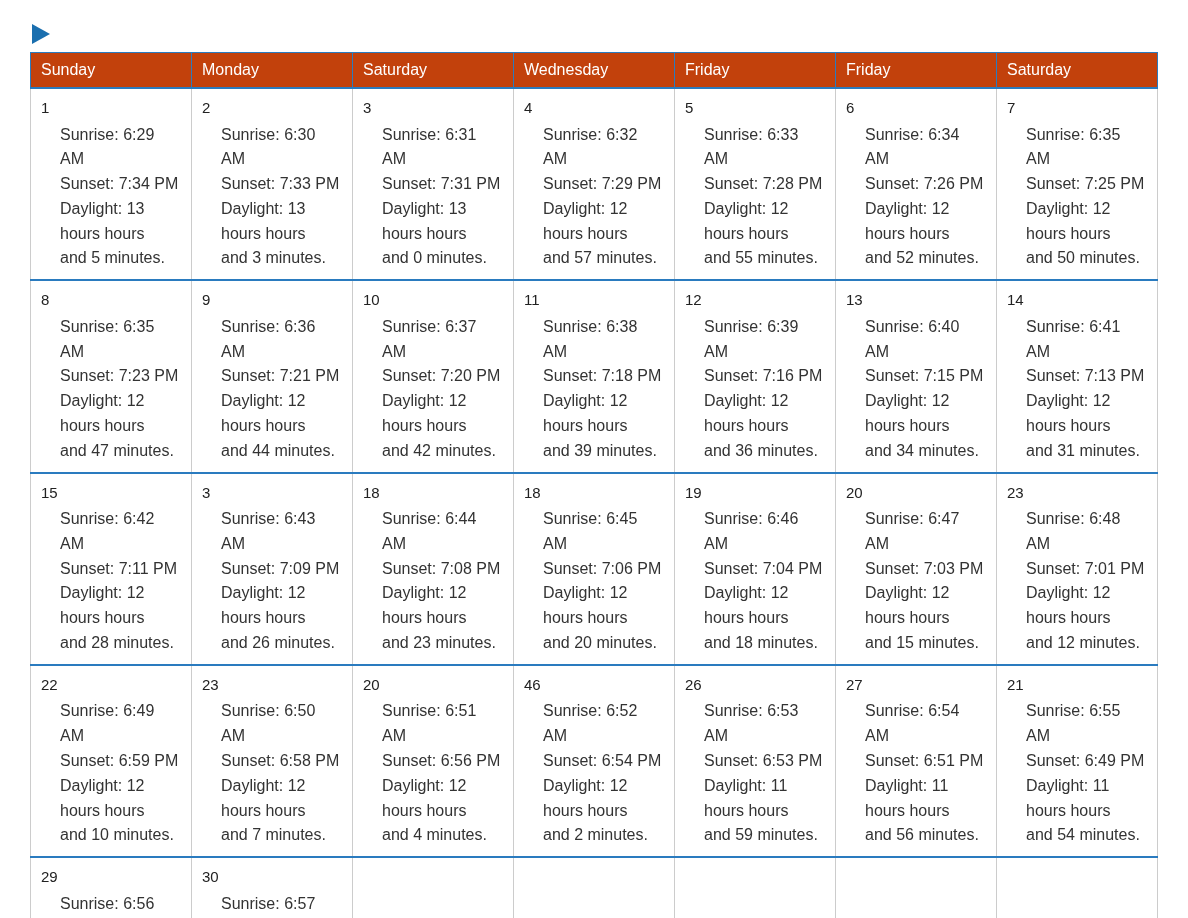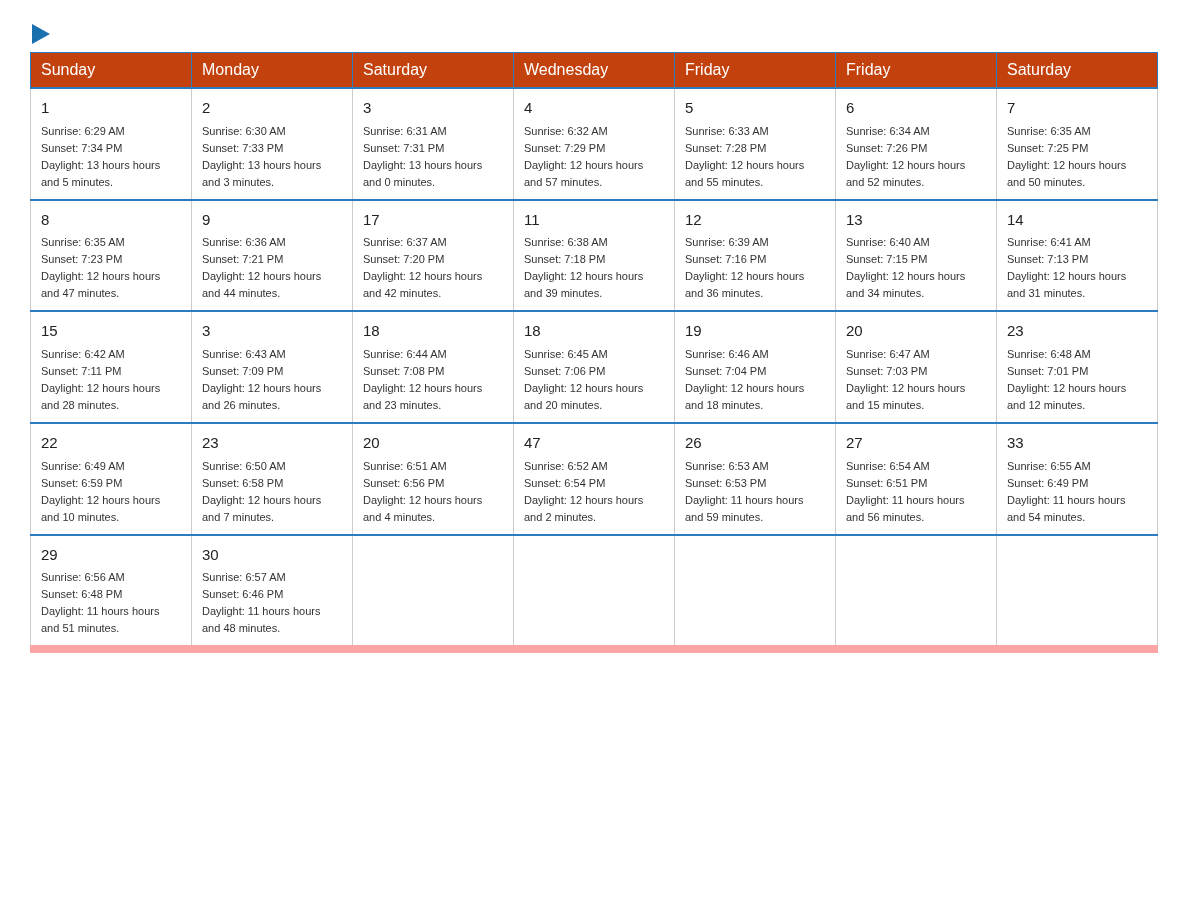--- a/index.html
+++ b/index.html
@@ -61,23 +61,24 @@
       border-bottom: 8px solid #fca5a5;
     }
     .day-number {
       font-size: 15px;
       font-weight: normal;
       color: #222;
       display: block;
       margin-bottom: 3px;
     }
     .day-info {
-      font-size: 11px;
+      font-size: 16px;
       color: #333;
       line-height: 1.55;
+      margin-left: 19px;
     }
     .empty-cell {
       background: #fff;
     }
     
     .logo-container {
       display: flex;
       flex-direction: column;
     }
     .logo-img {
@@ -164,21 +165,21 @@
       <tr>
         <td>
           <span class="day-number">8</span>
           <div class="day-info">Sunrise: 6:35 AM<br>Sunset: 7:23 PM<br>Daylight: 12 hours hours<br>and 47 minutes.</div>
         </td>
         <td>
           <span class="day-number">9</span>
           <div class="day-info">Sunrise: 6:36 AM<br>Sunset: 7:21 PM<br>Daylight: 12 hours hours<br>and 44 minutes.</div>
         </td>
         <td>
-          <span class="day-number">17</span>
+          <span class="day-number">10</span>
           <div class="day-info">Sunrise: 6:37 AM<br>Sunset: 7:20 PM<br>Daylight: 12 hours hours<br>and 42 minutes.</div>
         </td>
         <td>
           <span class="day-number">11</span>
           <div class="day-info">Sunrise: 6:38 AM<br>Sunset: 7:18 PM<br>Daylight: 12 hours hours<br>and 39 minutes.</div>
         </td>
         <td>
           <span class="day-number">12</span>
           <div class="day-info">Sunrise: 6:39 AM<br>Sunset: 7:16 PM<br>Daylight: 12 hours hours<br>and 36 minutes.</div>
         </td>
@@ -228,33 +229,33 @@
         </td>
         <td>
           <span class="day-number">23</span>
           <div class="day-info">Sunrise: 6:50 AM<br>Sunset: 6:58 PM<br>Daylight: 12 hours hours<br>and 7 minutes.</div>
         </td>
         <td>
           <span class="day-number">20</span>
           <div class="day-info">Sunrise: 6:51 AM<br>Sunset: 6:56 PM<br>Daylight: 12 hours hours<br>and 4 minutes.</div>
         </td>
         <td>
-          <span class="day-number">47</span>
+          <span class="day-number">46</span>
           <div class="day-info">Sunrise: 6:52 AM<br>Sunset: 6:54 PM<br>Daylight: 12 hours hours<br>and 2 minutes.</div>
         </td>
         <td>
           <span class="day-number">26</span>
           <div class="day-info">Sunrise: 6:53 AM<br>Sunset: 6:53 PM<br>Daylight: 11 hours hours<br>and 59 minutes.</div>
         </td>
         <td>
           <span class="day-number">27</span>
           <div class="day-info">Sunrise: 6:54 AM<br>Sunset: 6:51 PM<br>Daylight: 11 hours hours<br>and 56 minutes.</div>
         </td>
         <td>
-          <span class="day-number">33</span>
+          <span class="day-number">21</span>
           <div class="day-info">Sunrise: 6:55 AM<br>Sunset: 6:49 PM<br>Daylight: 11 hours hours<br>and 54 minutes.</div>
         </td>
       </tr>
       <tr>
         <td>
           <span class="day-number">29</span>
           <div class="day-info">Sunrise: 6:56 AM<br>Sunset: 6:48 PM<br>Daylight: 11 hours hours<br>and 51 minutes.</div>
         </td>
         <td>
           <span class="day-number">30</span>

